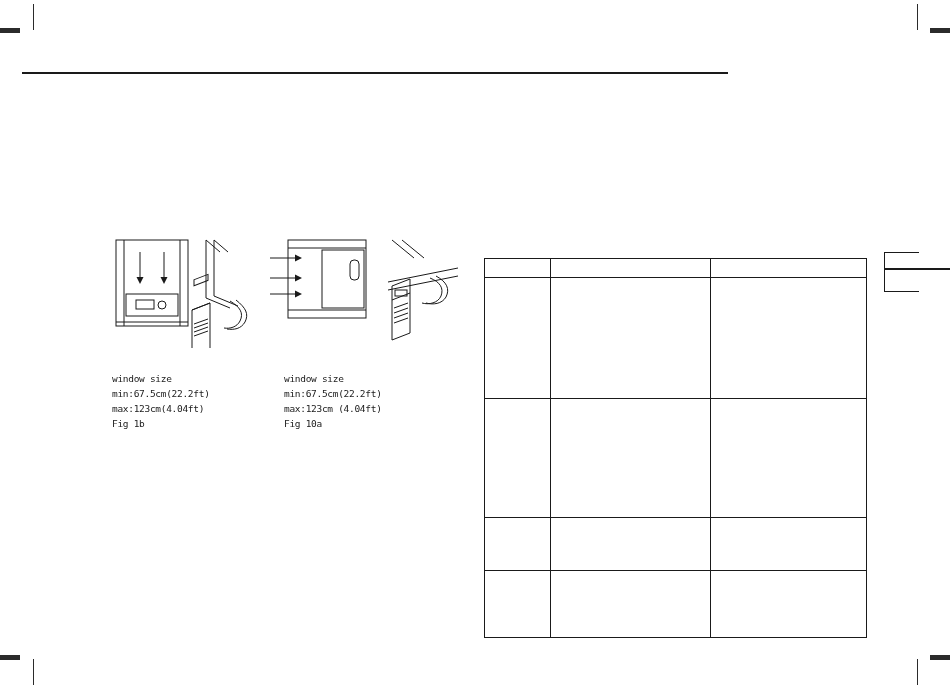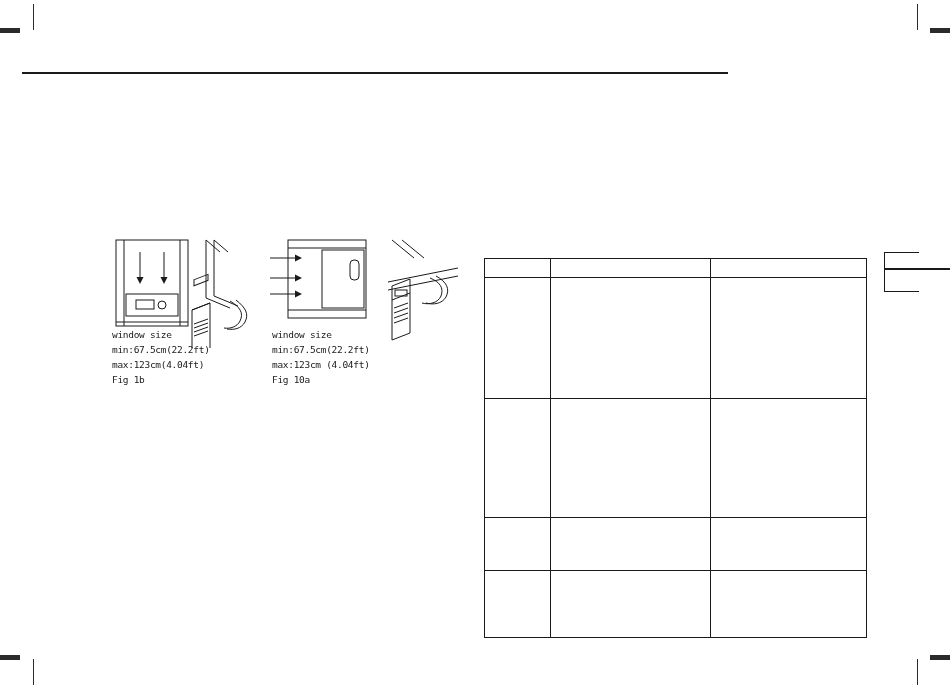--- a/index.html
+++ b/index.html
@@ -73,23 +73,24 @@
   }
 
   .fig-caption {
     position: absolute;
     font-family: "DejaVu Sans Mono", monospace;
     font-size: 9.5px;
     line-height: 15px;
     letter-spacing: -0.3px;
     color: #1a1a1a;
     white-space: pre;
+    margin-top: 44px;
   }
   .cap-a { left: 112px; top: 327px; }
-  .cap-b { left: 272px; top: 327px; }
+  .cap-b { left: 284px; top: 327px; }
 
   
   .spec-table {
     position: absolute;
     left: 484px;
     top: 258px;
     width: 382px;
     border-collapse: collapse;
     table-layout: fixed;
   }

